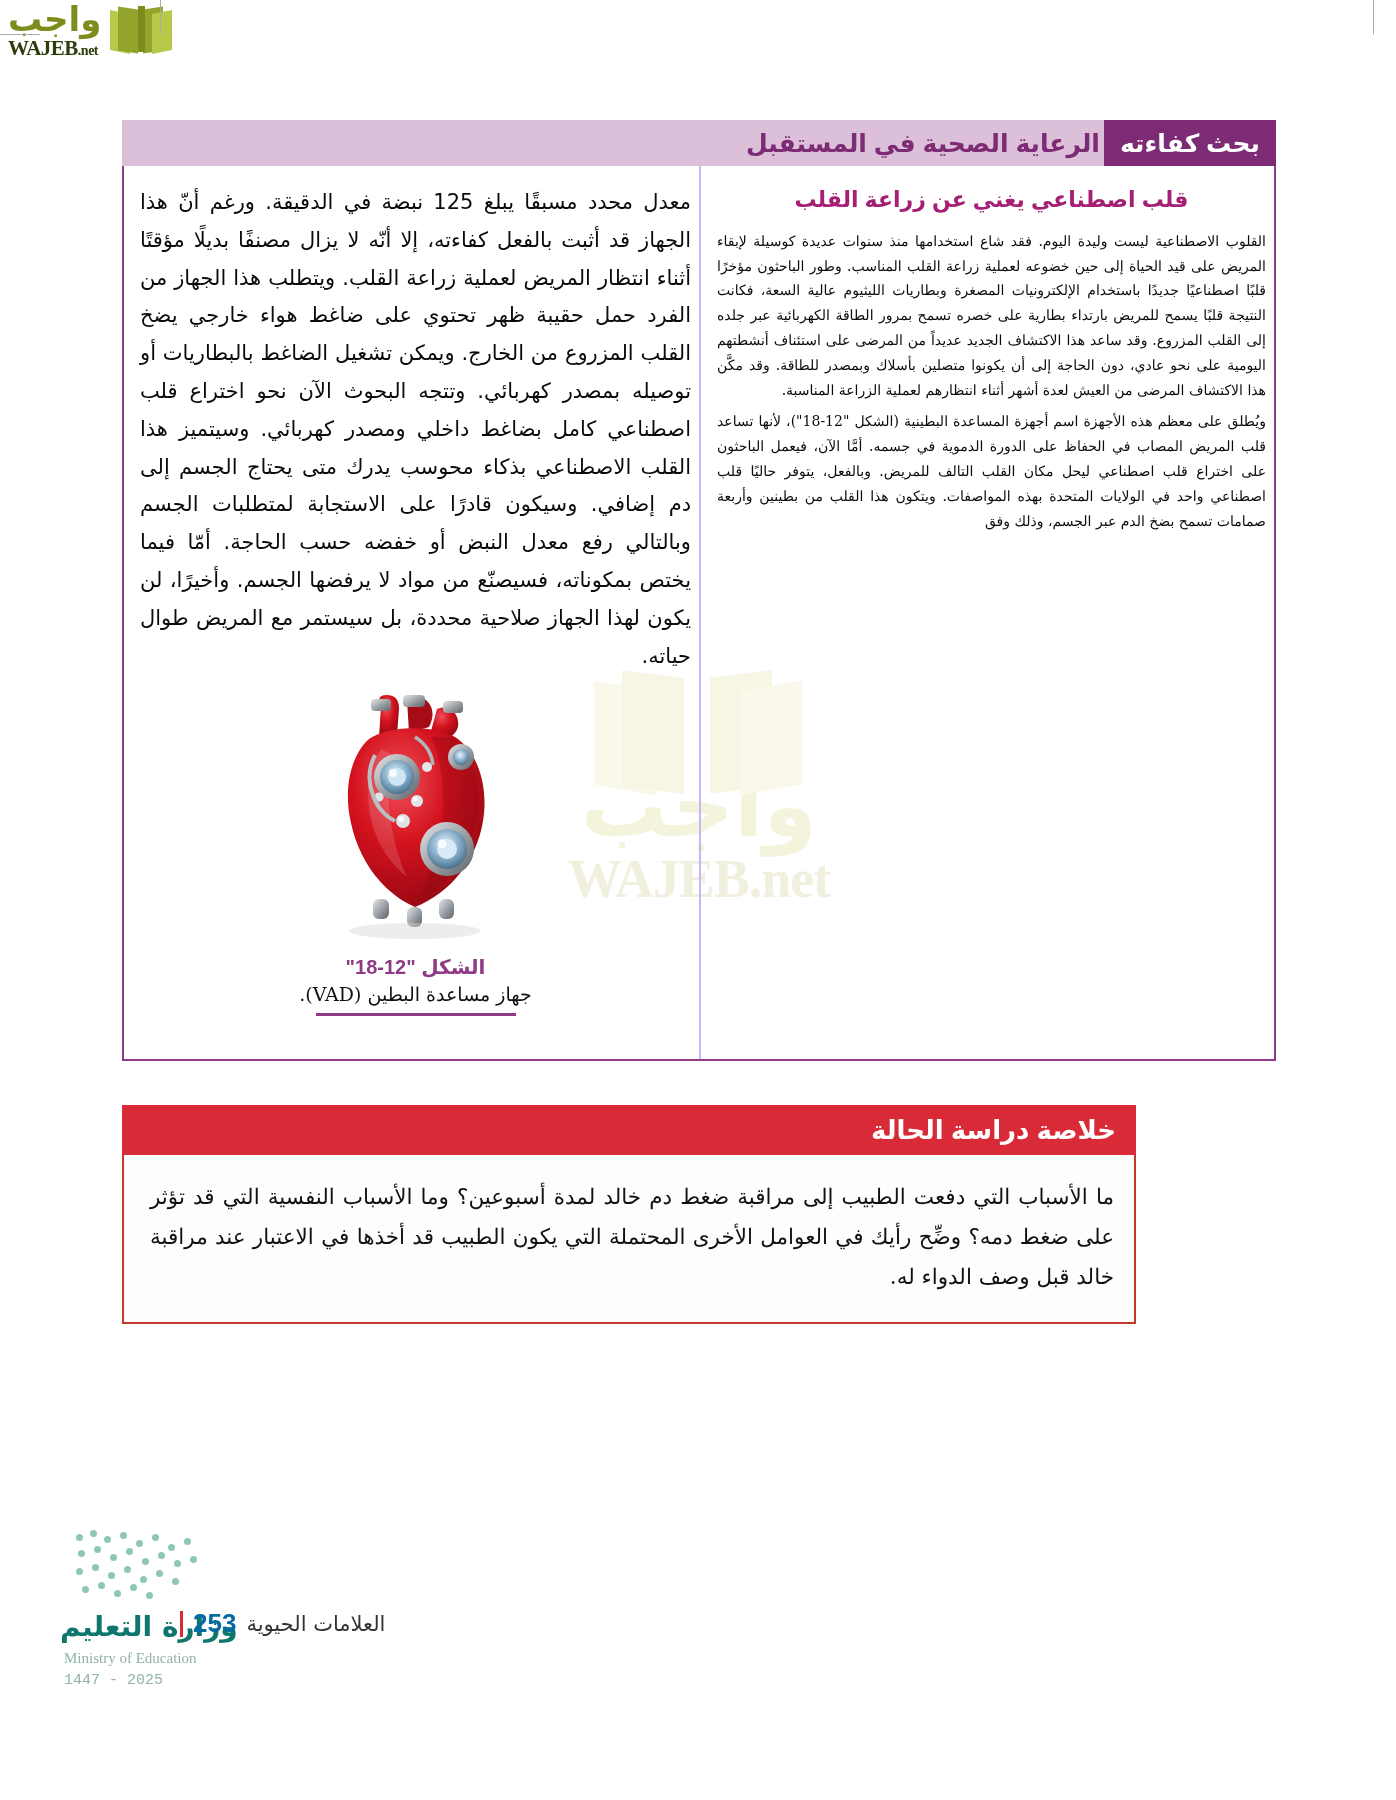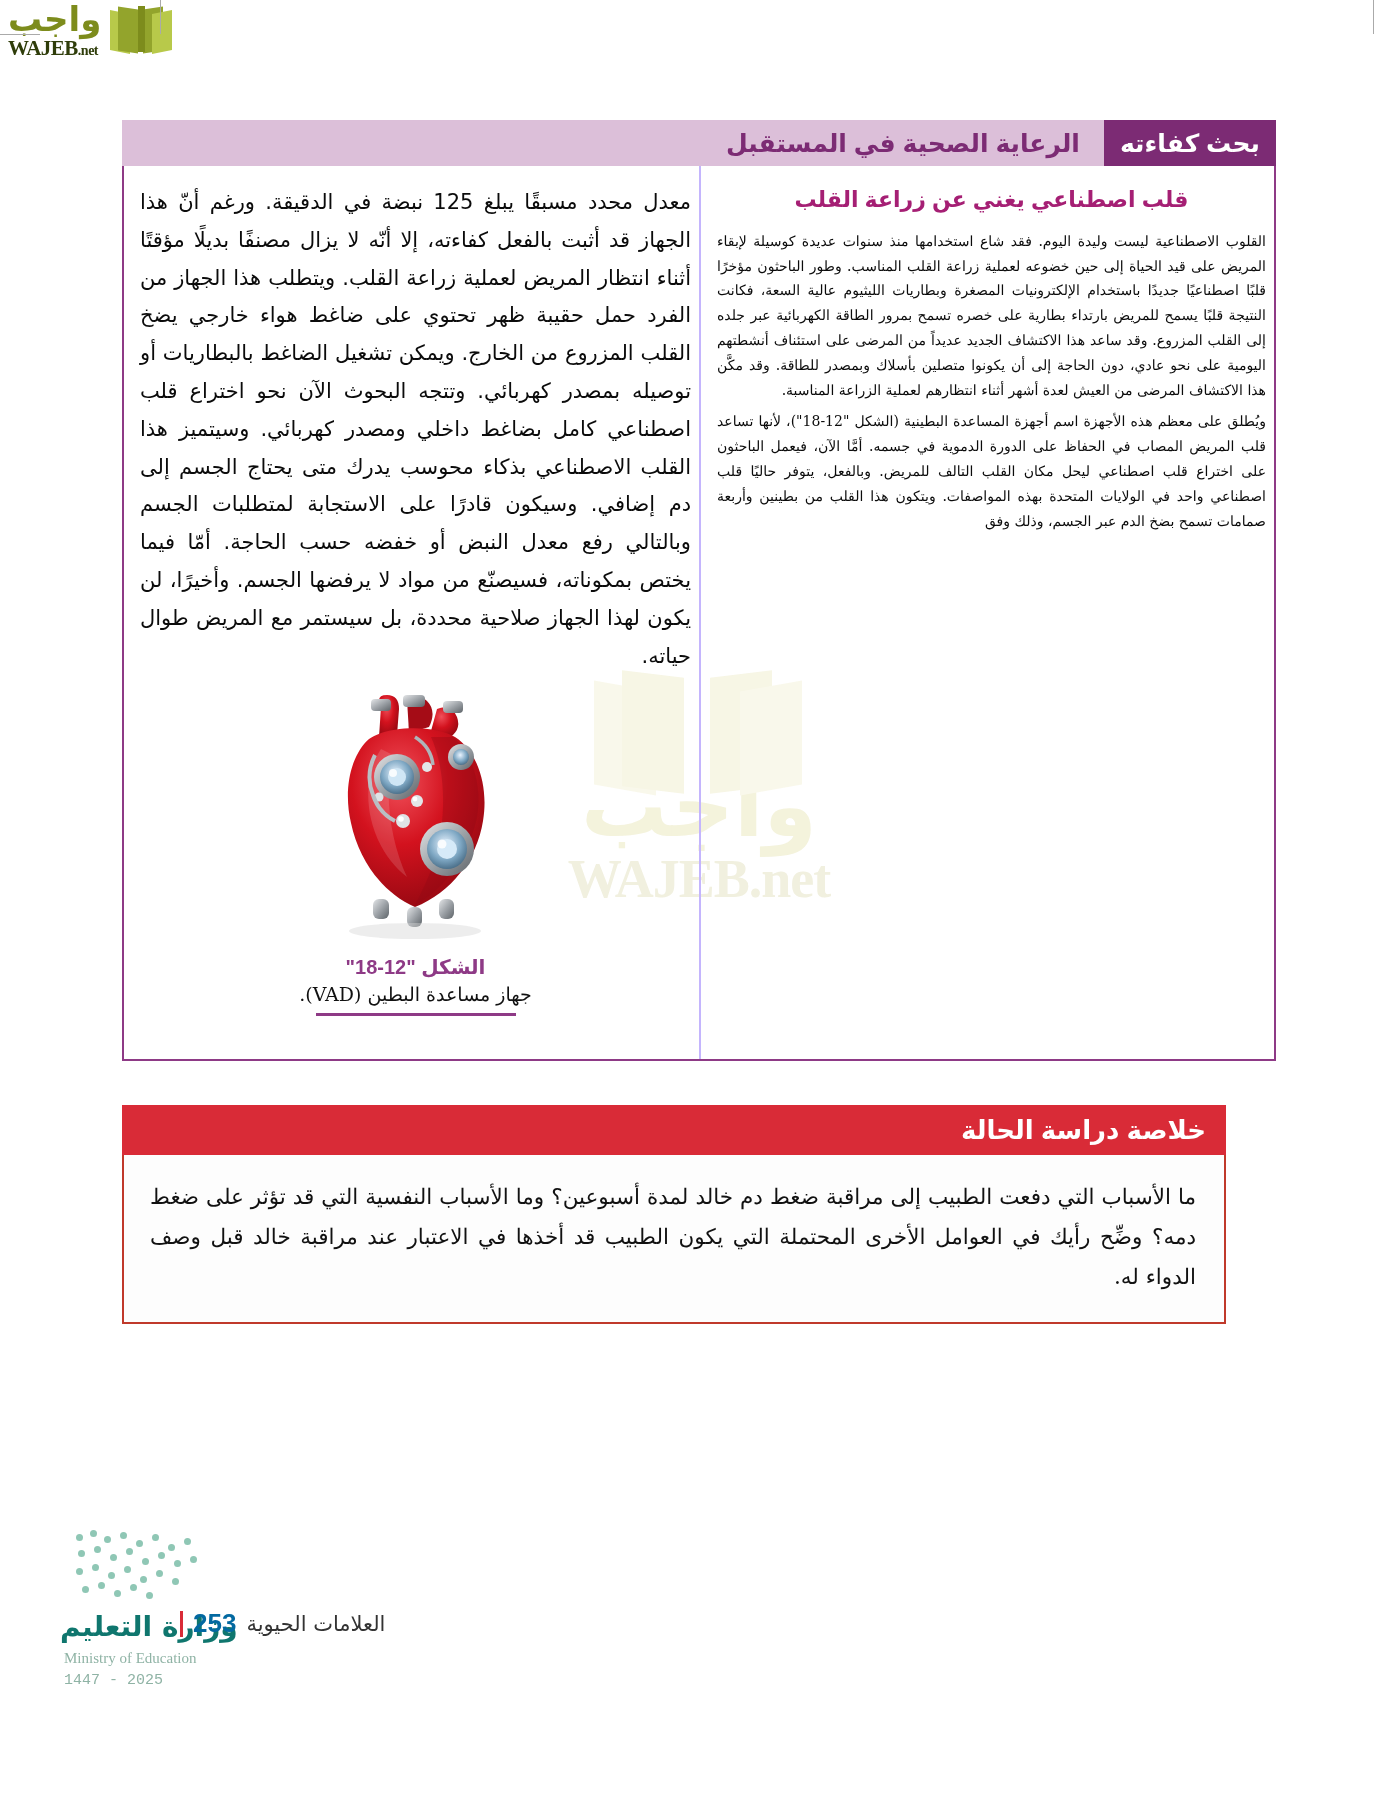--- a/index.html
+++ b/index.html
@@ -104,21 +104,21 @@
     display: flex;
     align-items: center;
     letter-spacing: 0;
   }
   .feature-header .title {
     color: #7c2b74;
     font-size: 25px;
     font-weight: bold;
     display: flex;
     align-items: center;
-    padding-right: 24px;
+    padding-right: 4px;
     text-align: center;
   }
 
   .feature-body {
     border: 2px solid #8e3a86;
     border-top: none;
     display: flex;
     flex-direction: row;
     background: #ffffff;
     position: relative;
@@ -235,39 +235,39 @@
     height: 3px;
     background: #8e3a86;
     margin: 8px auto 0 auto;
   }
 
   
   .summary-box {
     position: absolute;
     left: 122px;
     top: 1105px;
-    width: 1104px;
+    width: 1014px;
     box-sizing: border-box;
   }
   .summary-header {
     background: #d92b37;
     color: #ffffff;
     height: 50px;
     display: flex;
     align-items: center;
     justify-content: flex-start;
     padding-right: 20px;
     font-size: 26px;
     font-weight: bold;
   }
   .summary-body {
     border: 2px solid #c0392b;
     border-top: none;
     background: #fdfdfd;
-    padding: 22px 28px 26px 26px;
+    padding: 22px 20px 26px 26px;
   }
   .summary-body p {
     margin: 0;
     font-size: 21.5px;
     line-height: 1.85;
     color: #111;
     text-align: justify;
     font-family: "DejaVu Serif", "Liberation Serif", serif;
   }
 

